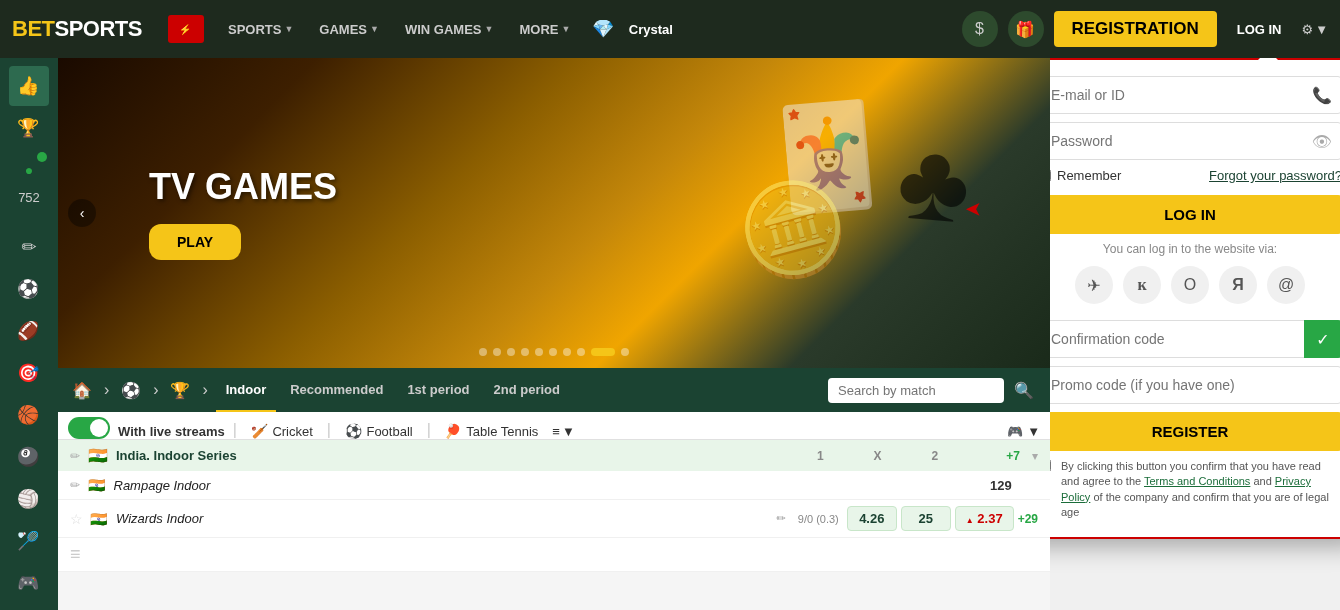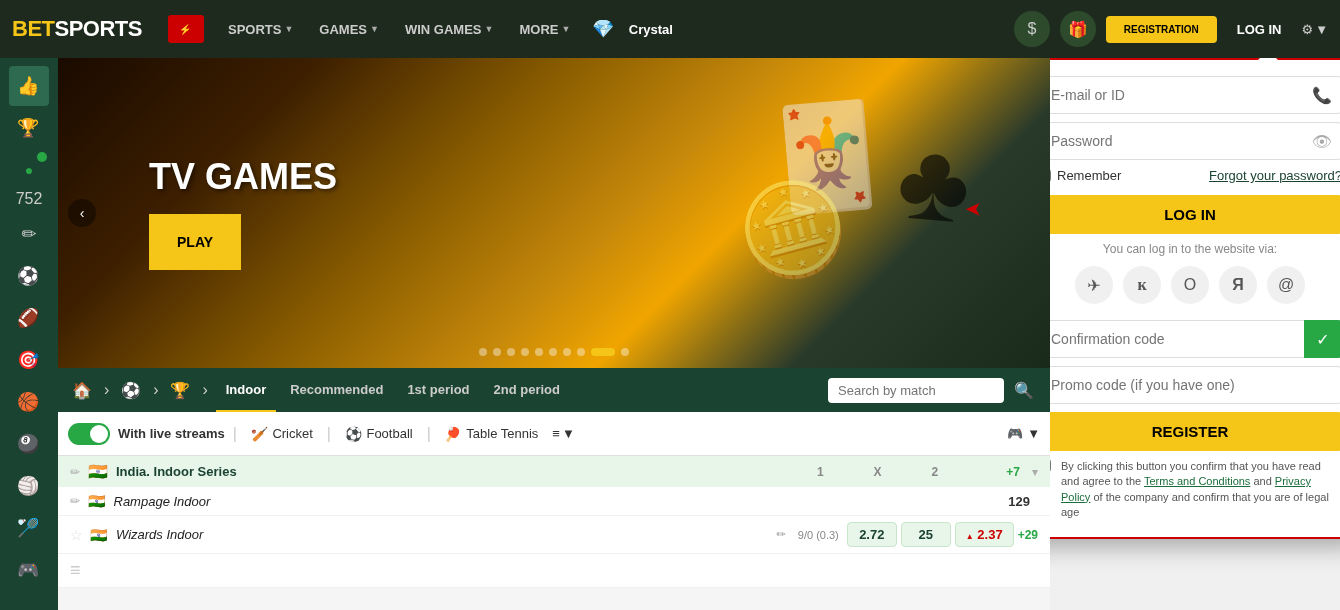--- a/index.html
+++ b/index.html
@@ -60,21 +60,21 @@
       color: #ccc;
       font-size: 16px;
       cursor: pointer;
       display: flex;
       align-items: center;
       justify-content: center;
     }
     .reg-btn {
       background: #f5c518;
       color: #000;
-      font-size: 10px;
+      font-size: 17px;
       font-weight: 900;
       padding: 8px 18px;
       border: none;
       border-radius: 4px;
       cursor: pointer;
       white-space: nowrap;
     }
     .login-btn {
       color: #fff;
       font-size: 13px;
@@ -129,24 +129,24 @@
       position: absolute;
       top: 2px;
       right: 2px;
       background: #28a745;
       border-radius: 50%;
       width: 10px;
       height: 10px;
     }
     .sidebar-counter {
       color: #ccc;
-      font-size: 16px;
+      font-size: 13px;
       text-align: center;
       margin-top: -2px;
-      margin-bottom: 4px;
+      margin-bottom: 20px;
     }
 
     
     .content-area {
       flex: 1;
       display: flex;
       flex-direction: column;
       overflow: hidden;
     }
 
@@ -174,23 +174,23 @@
       color: #fff;
       font-size: 36px;
       font-weight: 900;
       text-shadow: 2px 2px 4px rgba(0,0,0,0.5);
     }
     .hero-play-btn {
       background: #f5c518;
       color: #000;
       font-size: 14px;
       font-weight: 900;
-      padding: 20px 28px;
-      border: none;
-      border-radius: 0;
+      padding: 10px 28px;
+      border: none;
+      border-radius: 12px;
       cursor: pointer;
       margin-top: 16px;
     }
     .hero-dots {
       position: absolute;
       bottom: 12px;
       left: 50%;
       transform: translateX(-50%);
       display: flex;
       gap: 6px;
@@ -270,23 +270,23 @@
       color: #ccc;
       font-size: 16px;
       cursor: pointer;
       padding: 4px 6px;
     }
 
     
     .filter-bar {
       background: #fff;
       display: flex;
-      align-items: center;
+      align-items: flex-end;
       padding: 0 10px;
-      height: 44px;
+      height: 28px;
       gap: 8px;
       flex-shrink: 0;
       border-bottom: 1px solid #e0e0e0;
     }
     .toggle-switch {
       position: relative;
       width: 42px;
       height: 22px;
       flex-shrink: 0;
     }
@@ -368,21 +368,21 @@
       background: #fff;
       display: flex;
       align-items: center;
       padding: 6px 12px;
       border-bottom: 1px solid #f0f0f0;
       gap: 8px;
     }
     .match-pencil { color: #aaa; font-size: 12px; cursor: pointer; }
     .match-team-flag { font-size: 14px; }
     .match-team-name { font-size: 13px; color: #222; flex: 1; font-style: italic; }
-    .match-score { font-size: 13px; font-weight: bold; color: #333; min-width: 40px; text-align: right; }
+    .match-score { font-size: 13px; font-weight: bold; color: #333; min-width: 40px; text-align: left; }
     .odd-btn {
       background: #e8f5e9;
       border: 1px solid #c8e6c9;
       border-radius: 4px;
       padding: 4px 10px;
       font-size: 13px;
       font-weight: bold;
       color: #1b4332;
       cursor: pointer;
       min-width: 50px;
@@ -751,21 +751,21 @@
         </div>
       </div>
 
       <div class="match-row">
         <span class="match-star">☆</span>
         <span class="match-team-flag">🇮🇳</span>
         <span class="match-team-name">Wizards Indoor</span>
         <span style="font-size:11px; color:#888; margin-right:4px;">✏</span>
         <span style="font-size:11px; color:#888;">9/0 (0.3)</span>
         <div style="display:flex; gap:4px; margin-left: auto; align-items: center;">
-          <button class="odd-btn">2.72</button>
+          <button class="odd-btn">4.26</button>
           <button class="odd-btn">25</button>
           <button class="odd-btn red">
             <span style="color:#cc0000; font-size:8px;">▲</span>
             <span>2.37</span>
           </button>
           <span class="match-more">+29</span>
         </div>
       </div>
 
       <div style="display:flex; align-items:center; padding:6px 12px; background:#fff; border-bottom:1px solid #f0f0f0;">

